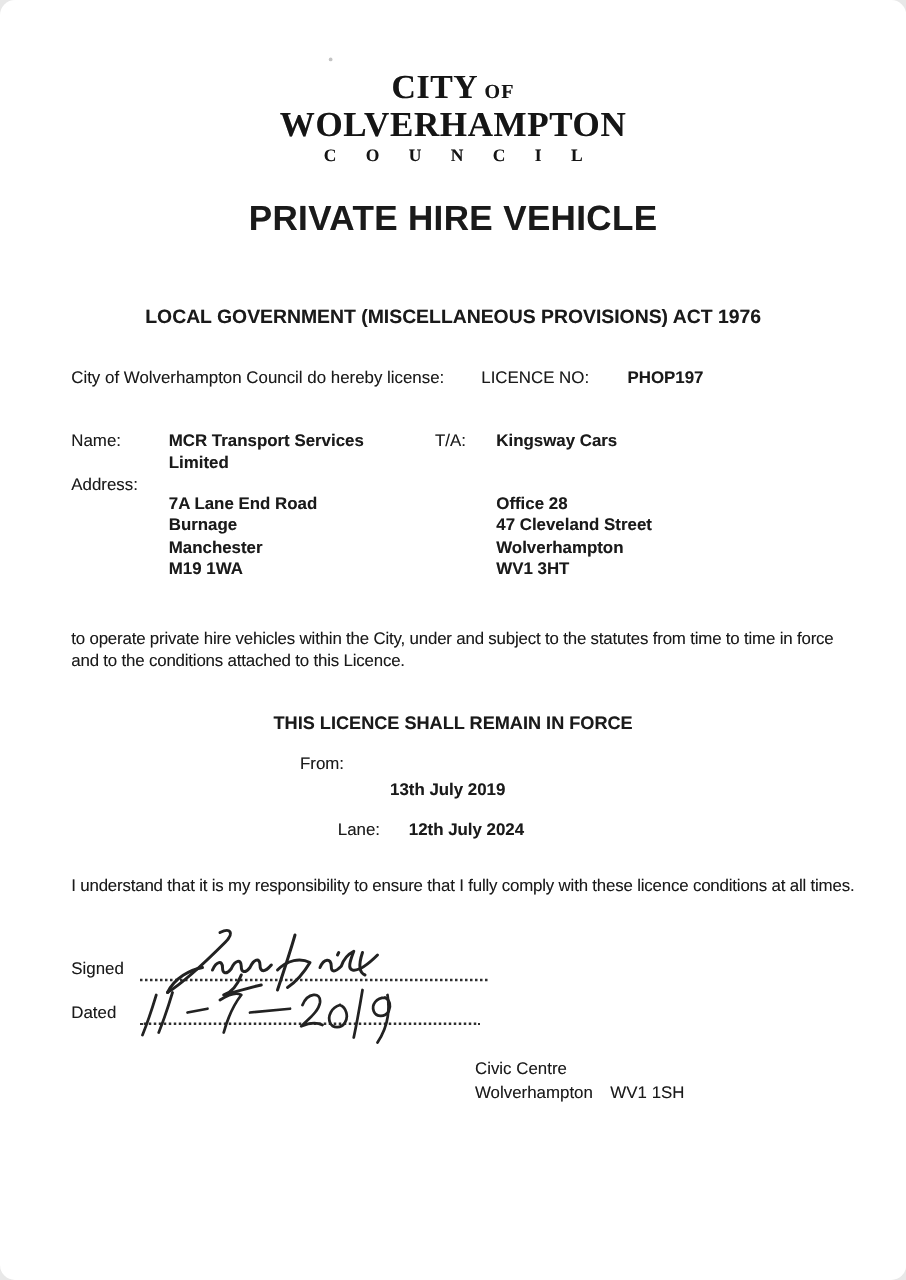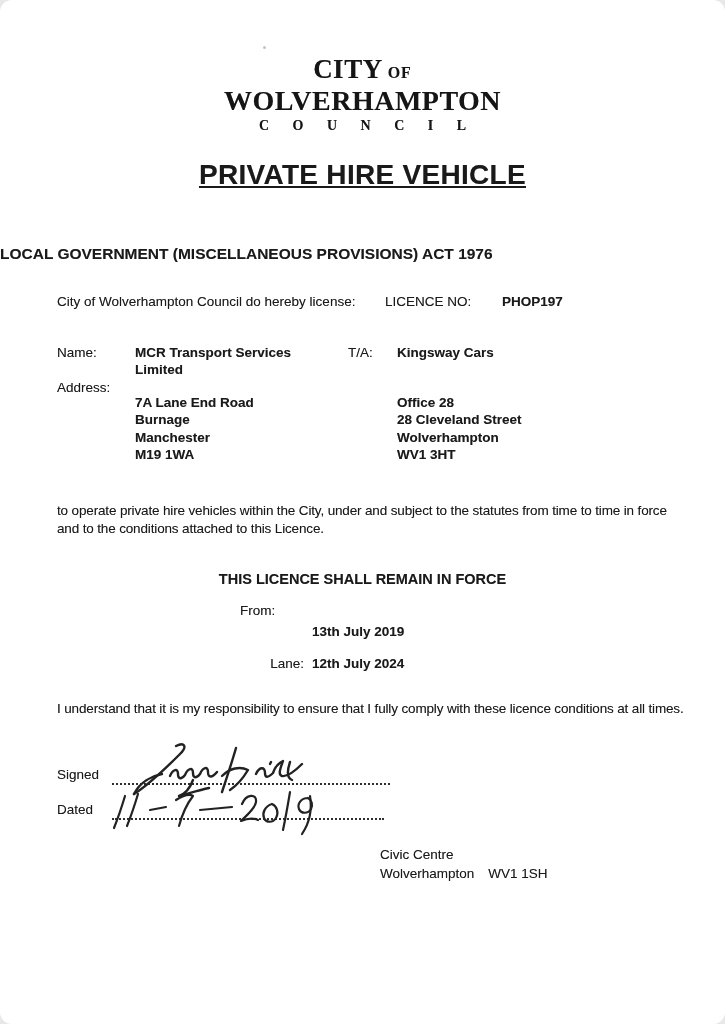--- a/index.html
+++ b/index.html
@@ -15,22 +15,22 @@
     border-radius:12px;
   }
   .abs{position:absolute;white-space:nowrap;}
   
   .logo{left:0;top:56px;width:725px;text-align:center;font-family:"Liberation Serif","DejaVu Serif",serif;font-weight:700;color:#151515;line-height:1;}
   .logo-line1{font-size:27px;letter-spacing:.5px;}
   .logo-of{font-size:16px;letter-spacing:1px;margin-left:5px;}
   .logo-name{font-size:28px;letter-spacing:.5px;margin-top:4px;}
   .logo-council{font-size:14px;letter-spacing:10px;margin-top:4px;text-indent:10px;}
   
-  .title{left:0;top:158px;width:725px;text-align:center;font-size:28px;font-weight:700;line-height:34px;letter-spacing:.3px;text-decoration:underline;}
-  .act{left:0;top:245px;width:725px;font-size:15.5px;font-weight:700;}
+  .title{left:0;top:158px;width:725px;text-align:center;font-size:28px;font-weight:700;line-height:34px;letter-spacing:.3px;}
+  .act{left:0;top:245px;width:725px;text-align:center;font-size:15.5px;font-weight:700;}
   
   .t{font-size:13.5px;line-height:18px;}
   .b{font-weight:700;}
   .wrap{white-space:normal;letter-spacing:-.15px;}
   .addr{line-height:17.4px;}
   .dotline{border-bottom:2.5px dotted #2f2f2f;height:0;}
   .sig-svg{z-index:3;}
   .sig-svg path{fill:none;stroke:#222;stroke-width:2.4;stroke-linecap:round;stroke-linejoin:round;}
   .date-svg path{fill:none;stroke:#222;stroke-width:2.2;stroke-linecap:round;stroke-linejoin:round;}
   .speck{width:3px;height:3px;border-radius:50%;background:#c4c4c4;}
@@ -71,33 +71,33 @@
 
   <div class="abs t b addr" style="left:135px;top:394px;">
     <div>7A Lane End Road</div>
     <div>Burnage</div>
     <div>Manchester</div>
     <div>M19 1WA</div>
   </div>
 
   <div class="abs t b addr" style="left:397px;top:394px;">
     <div>Office 28</div>
-    <div>28 Cleveland Street</div>
+    <div>47 Cleveland Street</div>
     <div>Wolverhampton</div>
     <div>WV1 3HT</div>
   </div>
 
   <div class="abs t wrap" style="left:57px;top:502px;width:622px;line-height:18.2px;">to operate private hire vehicles within the City, under and subject to the statutes from time to time in force and to the conditions attached to this Licence.</div>
 
   <div class="abs" style="left:0;top:571px;width:725px;text-align:center;font-size:14.5px;font-weight:700;">THIS LICENCE SHALL REMAIN IN FORCE</div>
 
   <div class="abs t" style="left:240px;top:602px;width:64px;text-align:left;">From:</div>
   <div class="abs t b" style="left:312px;top:623px;">13th July 2019</div>
   <div class="abs t" style="left:240px;top:655px;width:64px;text-align:right;">Lane:</div>
-  <div class="abs t b" style="left:312px;top:655px;">12th July 2024</div>
+  <div class="abs t b" style="left:327px;top:655px;">12th July 2024</div>
 
   <div class="abs t wrap" style="left:57px;top:700px;width:628px;">I understand that it is my responsibility to ensure that I fully comply with these licence conditions at all times.</div>
 
   <div class="abs t" style="left:57px;top:766px;">Signed</div>
   <div class="abs dotline" style="left:112px;top:783px;width:278px;"></div>
   <svg class="abs sig-svg" style="left:118px;top:740px;" width="200" height="58" viewBox="0 0 200 58">
     <path d="M58,6 C66,2 70,6 62,14 C50,26 32,44 16,54"></path>
     <path d="M16,54 C22,42 34,36 44,34"></path>
     <path d="M52,36 c3,-7 8,-8 8,-2 c0,5 3,6 7,1 c3,-7 8,-8 8,-2 c0,5 3,6 7,1 c3,-7 8,-8 8,-2 c0,6 4,6 9,0"></path>
     <path d="M75,40 c-3,8 -8,14 -14,16 c8,-2 20,-6 30,-8"></path>

